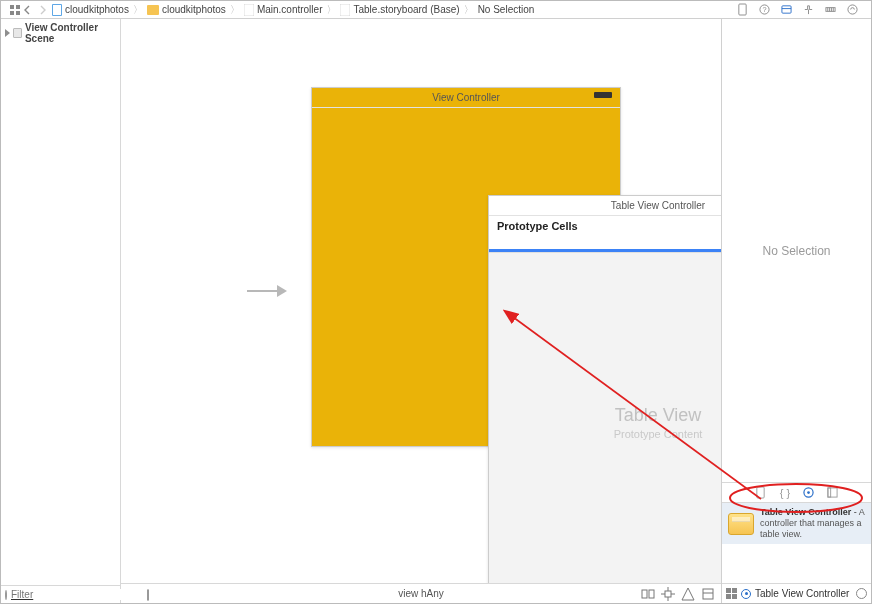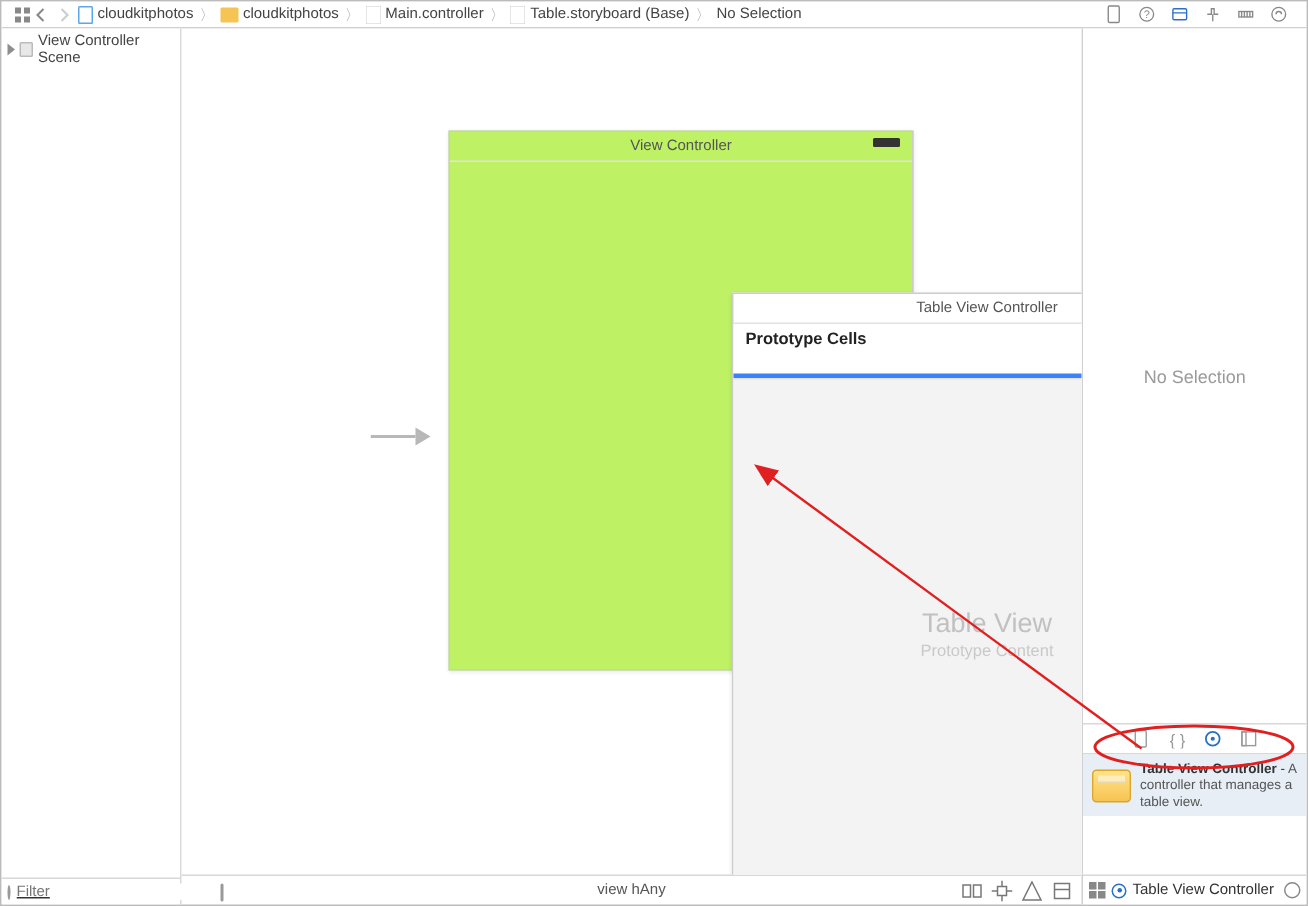--- a/index.html
+++ b/index.html
@@ -26,21 +26,21 @@
   .scene-icon { width: 10px; height: 10px; background: #e8e8e8; border: 1px solid #bbb; border-radius: 1px; }
   .outline-bottom { height: 18px; border-top: 1px solid #d8d8d8; display: flex; align-items: center; padding: 0 4px; gap: 4px; text-decoration: underline; }
   .filter-circle { width: 10px; height: 10px; border: 1px solid #999; border-radius: 50%; position: relative; }
   .filter-input { border: none; outline: none; font-size: 10px; color: #999; flex: 1; }
   .toggle-box { width: 12px; height: 12px; border: 1px solid #999; border-radius: 2px; }
 
   
   .canvas-wrap { flex: 1; position: relative; display: flex; flex-direction: column; overflow: hidden; }
   .canvas { flex: 1; background: #fff; position: relative; overflow: hidden; }
   
-  .vc-scene { position: absolute; left: 178px; top: 68px; width: 310px; height: 360px; background: #bef264; border: 1px solid #ccc; box-shadow: 0 1px 3px rgba(0,0,0,0.1); }
+  .vc-scene { position: absolute; left: 190px; top: 68px; width: 310px; height: 360px; background: #eab308; border: 1px solid #ccc; box-shadow: 0 1px 3px rgba(0,0,0,0.1); }
   .vc-title { height: 20px; border-bottom: 1px solid #e2e2e2; text-align: center; line-height: 20px; font-size: 10px; color: #555; position: relative; }
   .status-bar-indicator { position: absolute; right: 8px; top: 4px; width: 18px; height: 6px; background: #333; border-radius: 1px; }
   
   .tvc-scene { position: absolute; left: 367px; top: 176px; width: 340px; border: 1px solid #ccc; background: #fff; box-shadow: 0 1px 3px rgba(0,0,0,0.12); z-index: 2; }
   .tvc-title { height: 20px; border-bottom: 1px solid #e2e2e2; text-align: center; line-height: 20px; font-size: 10px; color: #555; }
   .proto-row { height: 36px; border-bottom: 3px solid #3b82f6; padding: 4px 8px; font-size: 11px; font-weight: 600; color: #222; position: relative; background: #fff; }
   .table-body { height: 340px; background: #f3f3f3; border-top: 1px solid #e0e0e0; display: flex; flex-direction: column; align-items: center; justify-content: center; }
   .table-placeholder { color: #c1c1c1; font-size: 18px; font-weight: 500; }
   .table-placeholder-sub { color: #c9c9c9; font-size: 11px; margin-top: 2px; }
   
@@ -176,21 +176,21 @@
   </div>
 </div>
 
 <div class="main">
 
   <div class="outline">
     <div class="outline-content">
       <div class="outline-row">
         <span class="disclosure"></span>
         <span class="scene-icon"></span>
-        <span style="font-weight:400">View Controller Scene</span>
+        <span style="font-weight:700">View Controller Scene</span>
       </div>
     </div>
     <div class="outline-bottom">
       <span class="filter-circle"></span>
       <input class="filter-input" placeholder="Filter" style="">
       <span class="toggle-box"></span>
     </div>
   </div>
 
   <div class="canvas-wrap">

